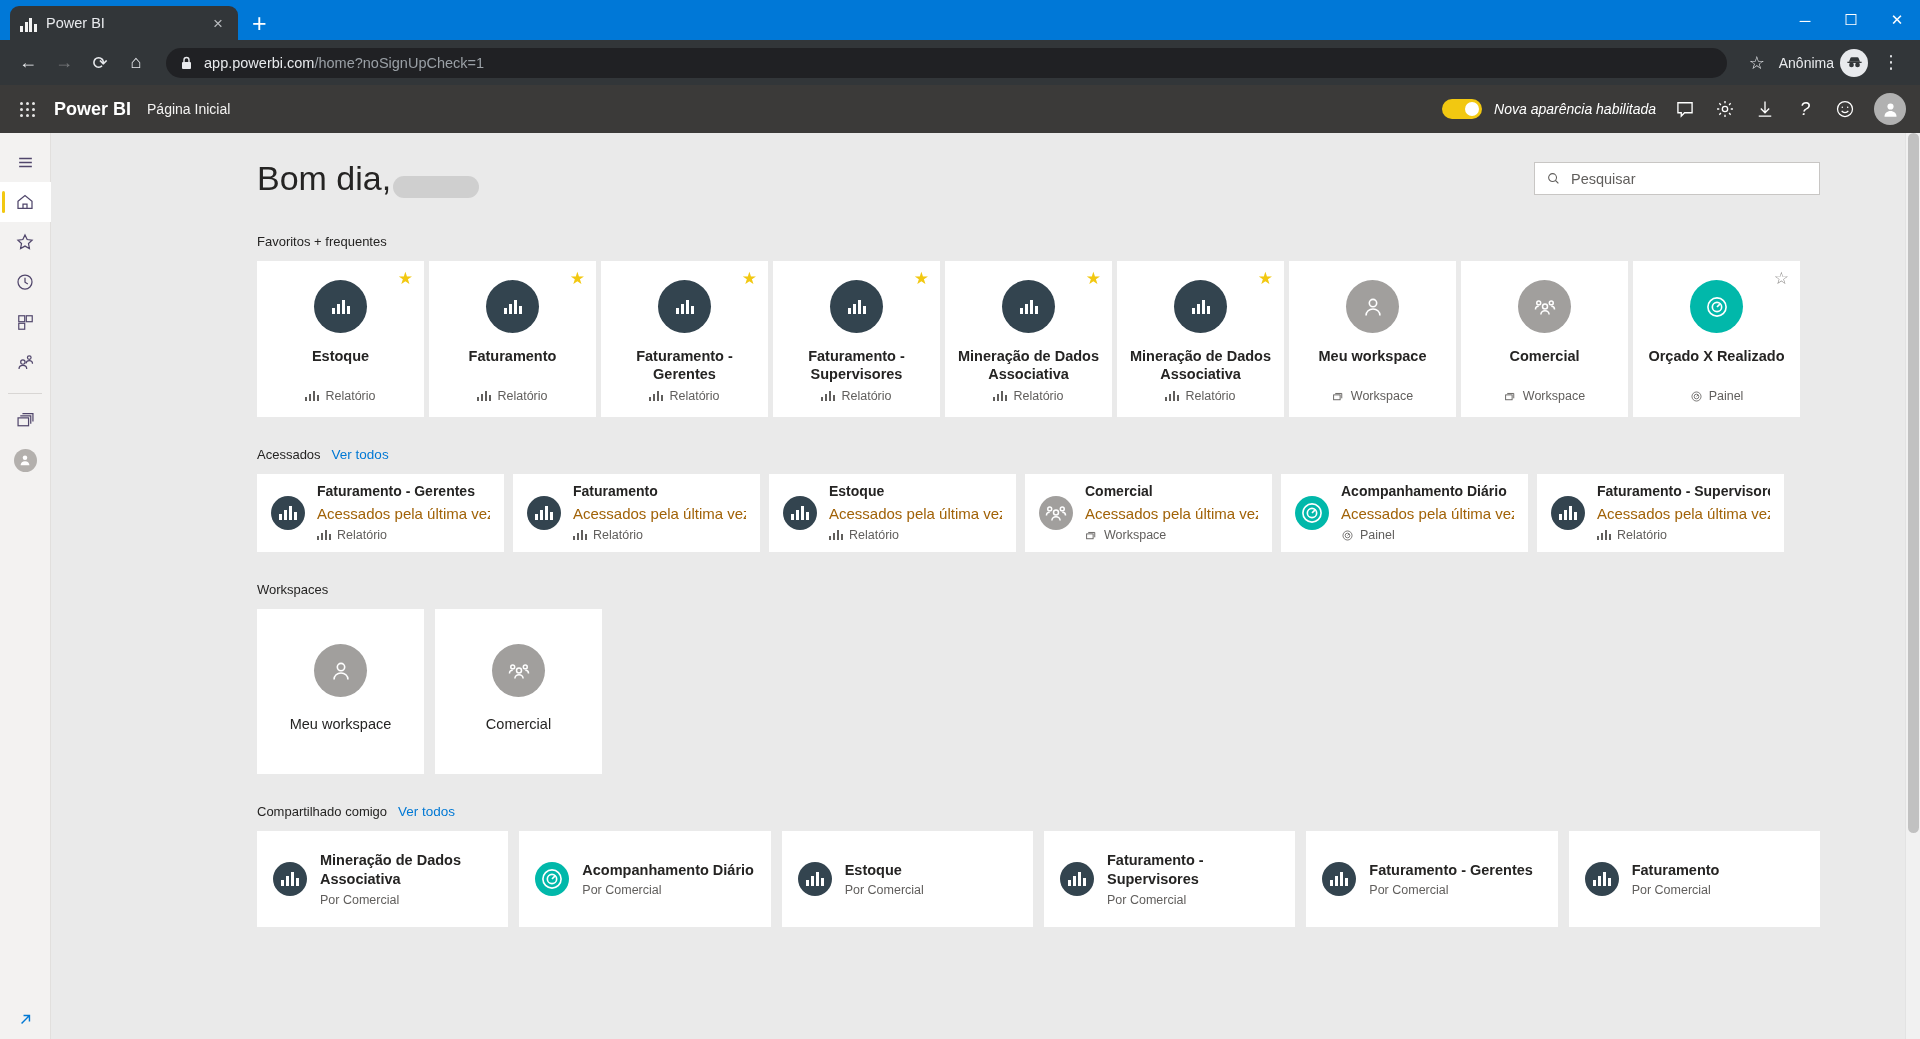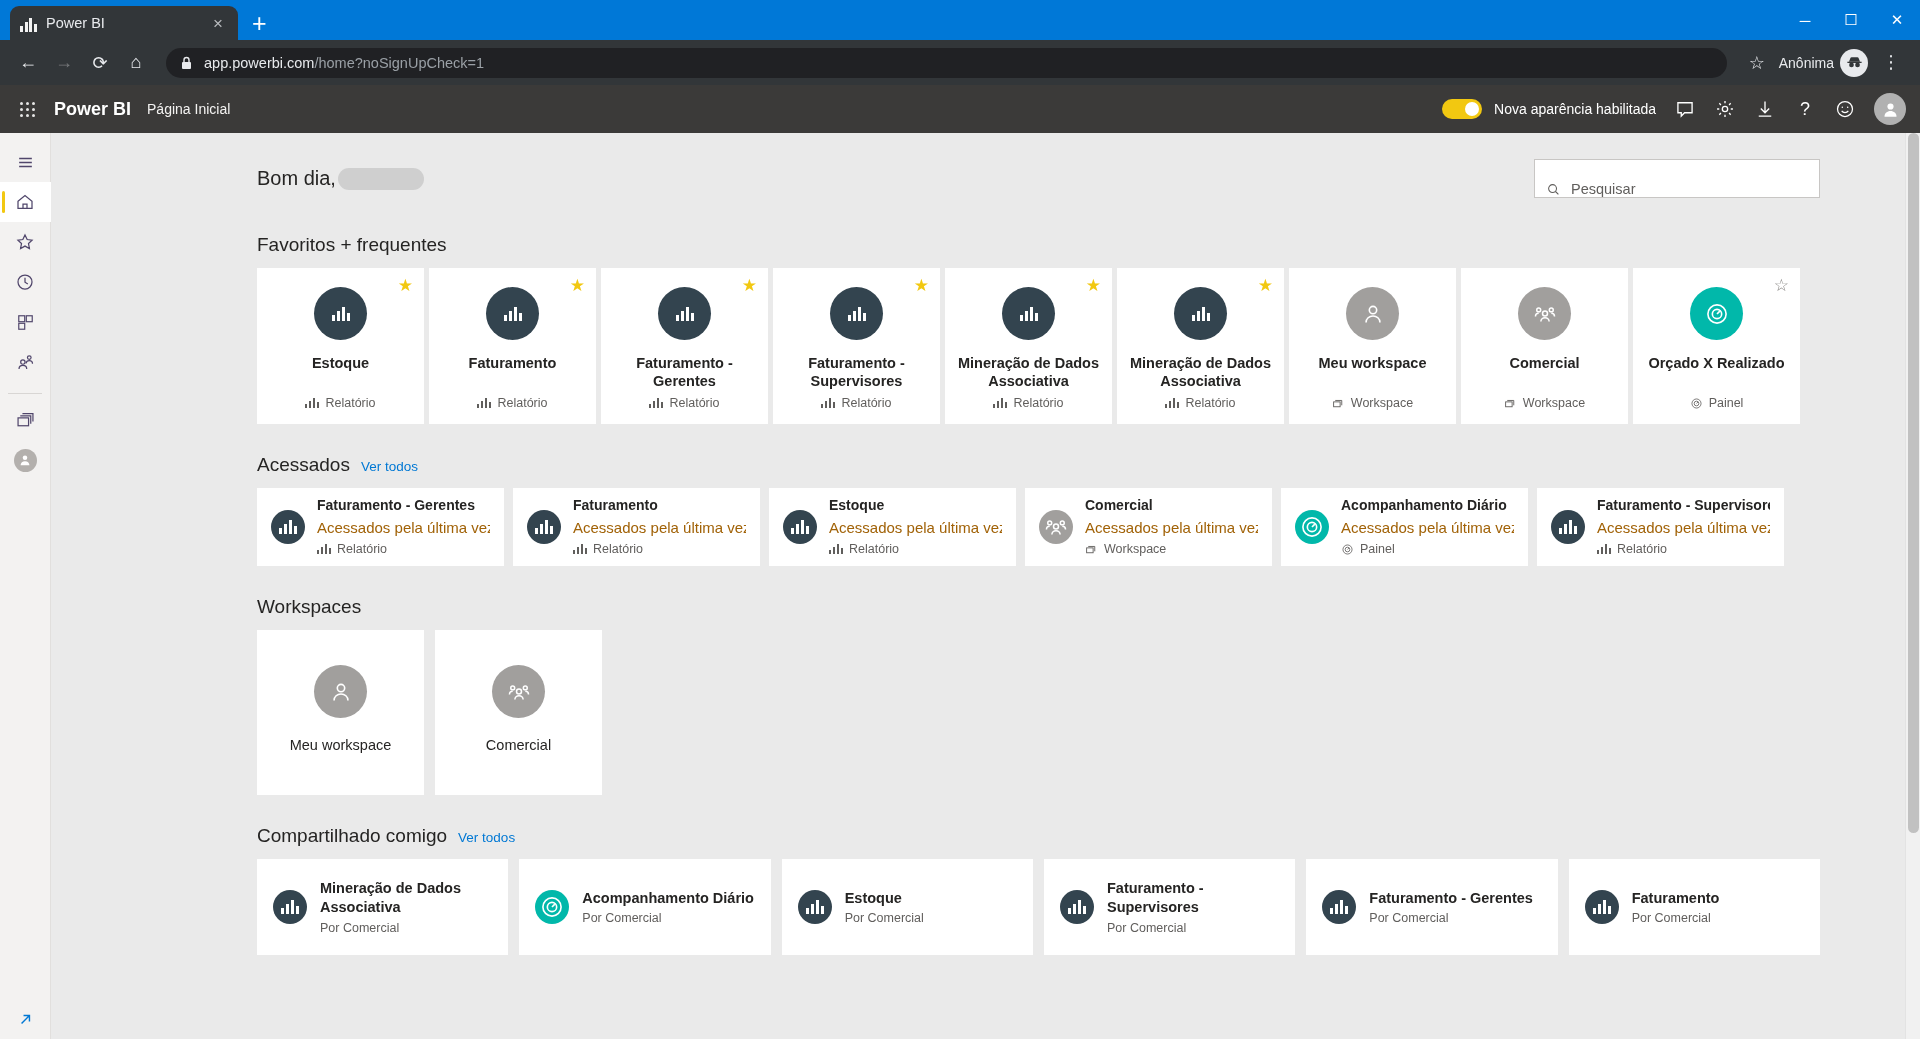--- a/index.html
+++ b/index.html
@@ -53,21 +53,21 @@
   
   .pbi-header {
     height: 48px; background: #3b3a39; display: flex; align-items: center;
     padding: 0 14px 0 10px; color: #fff;
   }
   .waffle { width: 34px; height: 34px; display:flex; align-items:center; justify-content:center; }
   .waffle .grid { display: grid; grid-template-columns: repeat(3, 3px); gap: 3px; }
   .waffle .grid span { width: 3px; height: 3px; background: #e6e6e6; border-radius: 50%; }
   .pbi-brand { font-size: 18px; font-weight: bold; margin-left: 10px; }
   .pbi-crumb { font-size: 14px; margin-left: 16px; color: #f3f2f1; }
-  .pbi-header-right { margin-left: auto; display: flex; align-items: center; gap: 18px; }
+  .pbi-header-right { margin-left: auto; display: flex; align-items: center; gap: 18px; font-style: italic; }
   .toggle-wrap { display: flex; align-items: center; gap: 12px; }
   .toggle {
     width: 40px; height: 20px; border-radius: 10px; background: #f2c811;
     position: relative;
   }
   .toggle::after {
     content: ""; position: absolute; right: 3px; top: 3px;
     width: 14px; height: 14px; border-radius: 50%; background: #fff;
   }
   .toggle-label { font-size: 14px; color: #fff; }
@@ -98,31 +98,31 @@
   .side-bottom { position: absolute; bottom: 10px; left: 0; width: 51px;
                  display:flex; align-items:center; justify-content:center; }
 
   .content {
     flex: 1; background: #eaeaea; overflow-y: auto; padding: 26px 0 40px 0;
     position: relative;
   }
   .content-inner { padding-left: 206px; padding-right: 100px; }
 
   .greet-row { display: flex; align-items: center; margin-bottom: 36px; }
-  .greet { font-size: 20px; color: #252423; display:flex; align-items:flex-end; }
+  .greet { font-size: 34px; color: #252423; display:flex; align-items:flex-end; }
   .greet-redact { display:inline-block; width: 86px; height: 22px; background: #cfcfcf;
                   border-radius: 11px; margin-left: 2px; }
   .searchbox {
-    margin-left: auto; width: 286px; height: 39px; background: #fff;
-    border: 1px solid #c8c6c4; display: flex; align-items: flex-end; padding: 0 11px; gap: 10px;
+    margin-left: auto; width: 286px; height: 33px; background: #fff;
+    border: 1px solid #c8c6c4; display: flex; align-items: center; padding: 0 11px; gap: 10px;
   }
   .search-ph { color: #605e5c; font-size: 14.5px; }
 
   .section-head { display: flex; align-items: baseline; gap: 11px; margin-bottom: 12px; }
-  .section-title { font-size: 19px; color: #252423; font-weight: normal; }
+  .section-title { font-size: 13px; color: #252423; font-weight: normal; }
   .see-all { font-size: 13.5px; color: #0078d4; }
 
   .section { margin-bottom: 30px; }
 
   
   .fav-row { display: flex; gap: 5px; }
   .fav-card {
     width: 167px; height: 156px; background: #fff; position: relative;
     display: flex; flex-direction: column; align-items: center; padding-top: 19px;
   }

